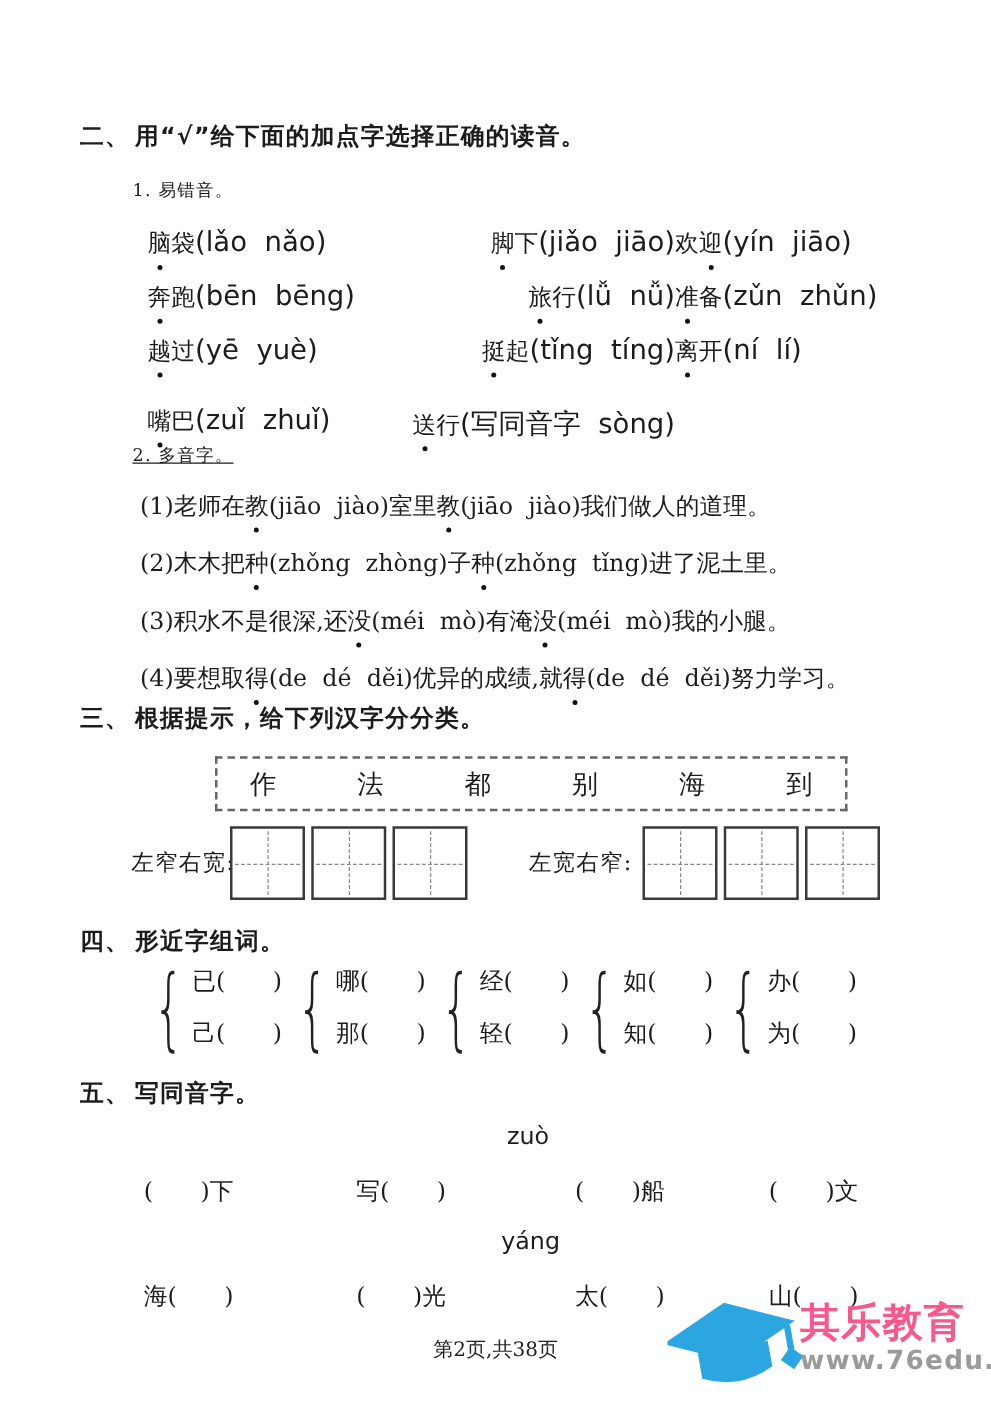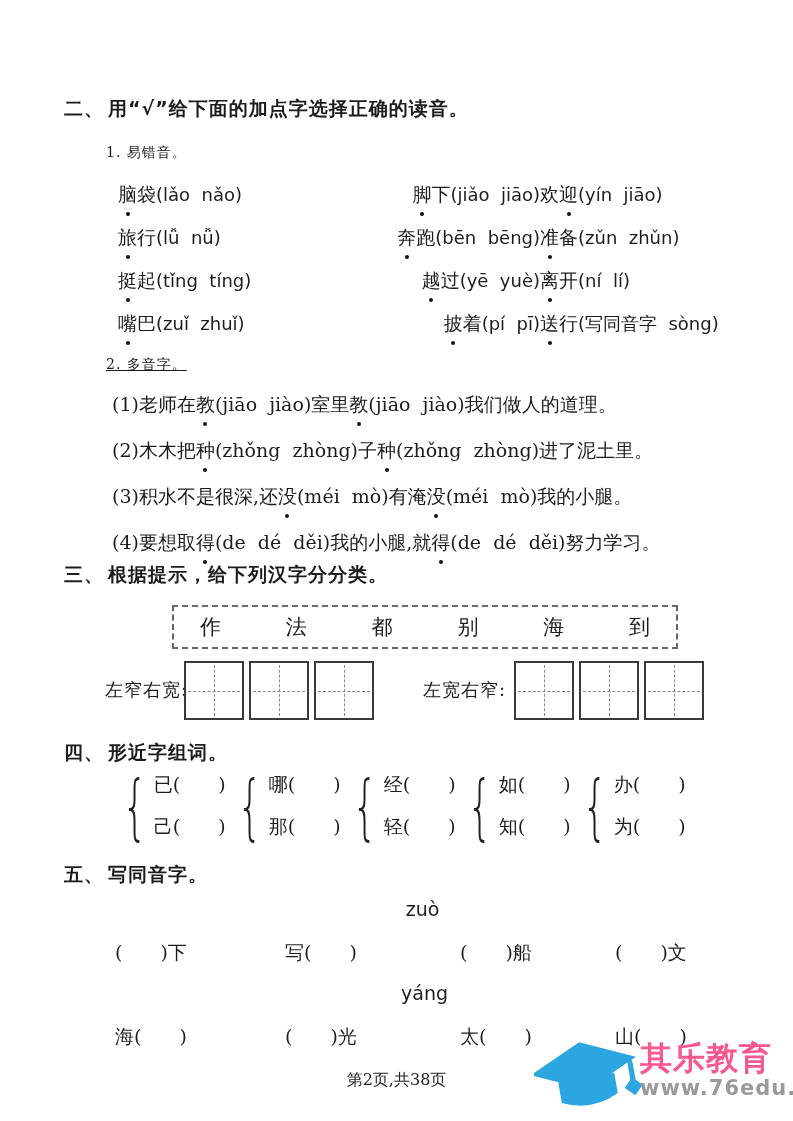--- a/index.html
+++ b/index.html
@@ -20,21 +20,21 @@
   
   .du{position:relative;display:inline-block;}
   .du::after{
     content:"";position:absolute;left:50%;bottom:-8px;transform:translateX(-50%);
     width:4px;height:4px;border-radius:50%;background:#111;
   }
   
   .wordrow{display:flex;font-size:19px;}
   .wordrow .wcell:nth-child(1){width:212px;}
   .wordrow .wcell:nth-child(2){width:210px;text-align:right;}
-  .pinyin{font-family:"DejaVu Sans","Liberation Sans",sans-serif;font-size:18px;}
+  .pinyin{font-family:"DejaVu Sans","Liberation Sans",sans-serif;font-size:22px;}
   
   .sentence{font-size:19px;white-space:pre;}
   
   .bankbox{
     left:172px;top:605px;width:450px;height:40px;
     border:2px dashed #666;display:flex;align-items:center;
     justify-content:space-between;padding:0 26px;font-size:21px;
   }
   
   .tiangroup{display:flex;gap:5px;}
@@ -82,41 +82,40 @@
   </div>
 
   <div class="abs subitem" style="left:106px;top:144px;">1. 易错音。</div>
 
   <div class="abs wordrow" style="left:118px;top:182px;">
     <span class="wcell"><span></span><span class="du">脑</span><span>袋</span><span class="pinyin pre">(lǎo  nǎo)</span></span>
     <span class="wcell"><span></span><span class="du">脚</span><span>下</span><span class="pinyin pre">(jiǎo  jiāo)</span></span>
     <span class="wcell"><span>欢</span><span class="du">迎</span><span></span><span class="pinyin pre">(yín  jiāo)</span></span>
   </div>
   <div class="abs wordrow" style="left:118px;top:225px;">
+    <span class="wcell"><span></span><span class="du">奔</span><span>跑</span><span class="pinyin pre">(bēn  bēng)</span></span>
     <span class="wcell"><span></span><span class="du">旅</span><span>行</span><span class="pinyin pre">(lǚ  nǚ)</span></span>
-    <span class="wcell"><span></span><span class="du">奔</span><span>跑</span><span class="pinyin pre">(bēn  bēng)</span></span>
     <span class="wcell"><span></span><span class="du">准</span><span>备</span><span class="pinyin pre">(zǔn  zhǔn)</span></span>
   </div>
   <div class="abs wordrow" style="left:118px;top:268px;">
+    <span class="wcell"><span></span><span class="du">越</span><span>过</span><span class="pinyin pre">(yē  yuè)</span></span>
     <span class="wcell"><span></span><span class="du">挺</span><span>起</span><span class="pinyin pre">(tǐng  tíng)</span></span>
-    <span class="wcell"><span></span><span class="du">越</span><span>过</span><span class="pinyin pre">(yē  yuè)</span></span>
     <span class="wcell"><span></span><span class="du">离</span><span>开</span><span class="pinyin pre">(ní  lí)</span></span>
   </div>
-  <div class="abs wordrow" style="left:118px;top:311px;">
+  <div class="abs wordrow" style="left:118px;top:324px;">
     <span class="wcell"><span></span><span class="du">嘴</span><span>巴</span><span class="pinyin pre">(zuǐ  zhuǐ)</span></span>
-    <span class="wcell"><span></span><span class="du">披</span><span>着</span><span class="pinyin pre">(pí  pī)</span></span>
     <span class="wcell"><span></span><span class="du">送</span><span>行</span><span class="pinyin pre">(写同音字  sòng)</span></span>
   </div>
 
   <div class="abs subitem" style="left:106px;top:356px;text-decoration:underline;">2. 多音字。</div>
 
   <div class="abs sentence" style="left:112px;top:392px;"><span>(1)老师在</span><span class="du">教</span><span>(jiāo  jiào)室里</span><span class="du">教</span><span>(jiāo  jiào)我们做人的道理。</span></div>
-  <div class="abs sentence" style="left:112px;top:438px;"><span>(2)木木把</span><span class="du">种</span><span>(zhǒng  zhòng)子</span><span class="du">种</span><span>(zhǒng  zhòng)进了泥土里。</span></div>
+  <div class="abs sentence" style="left:112px;top:438px;"><span>(2)木木把</span><span class="du">种</span><span>(zhǒng  zhòng)子</span><span class="du">种</span><span>(zhǒng  tǐng)进了泥土里。</span></div>
   <div class="abs sentence" style="left:112px;top:484px;"><span>(3)积水不是很深,还</span><span class="du">没</span><span>(méi  mò)有淹</span><span class="du">没</span><span>(méi  mò)我的小腿。</span></div>
-  <div class="abs sentence" style="left:112px;top:530px;"><span>(4)要想取</span><span class="du">得</span><span>(de  dé  děi)我的小腿,就</span><span class="du">得</span><span>(de  dé  děi)努力学习。</span></div>
+  <div class="abs sentence" style="left:112px;top:530px;"><span>(4)要想取</span><span class="du">得</span><span>(de  dé  děi)优异的成绩,就</span><span class="du">得</span><span>(de  dé  děi)努力学习。</span></div>
 
   <div class="abs heading" style="left:64px;top:562px;">
     <span class="num">三、</span>
     <span>根据提示，给下列汉字分分类。</span>
   </div>
 
   <div class="abs bankbox">
     <span>作</span>
     <span>法</span>
     <span>都</span>

